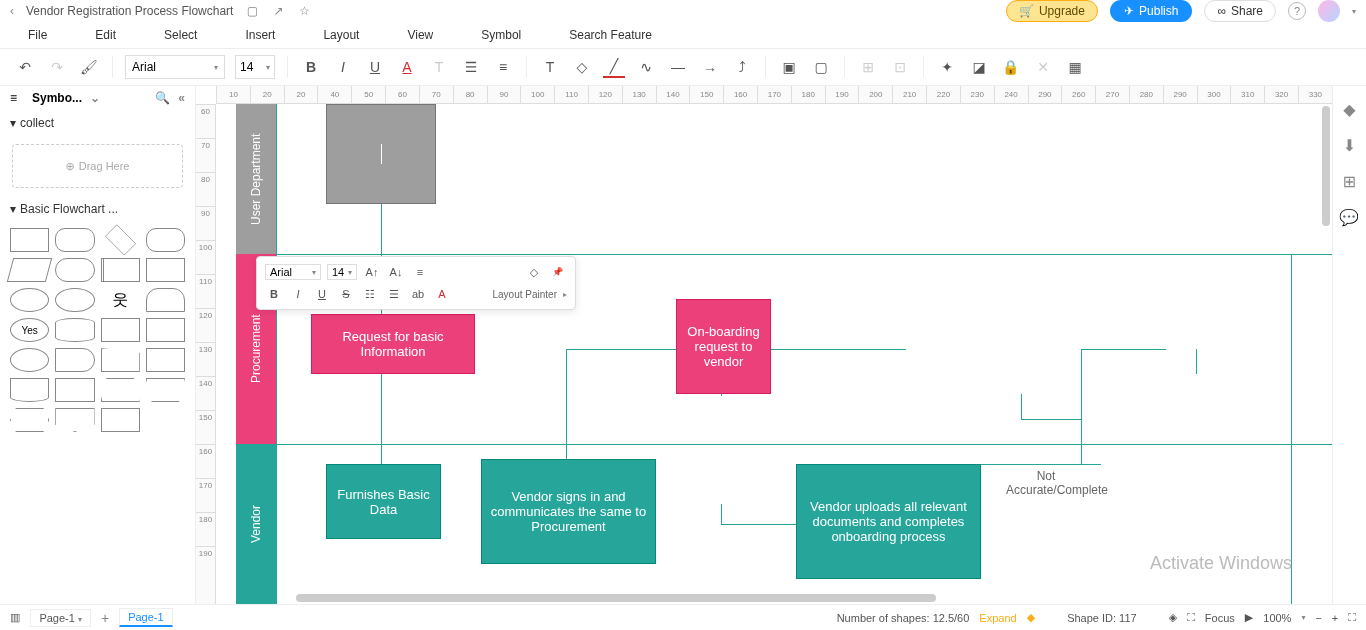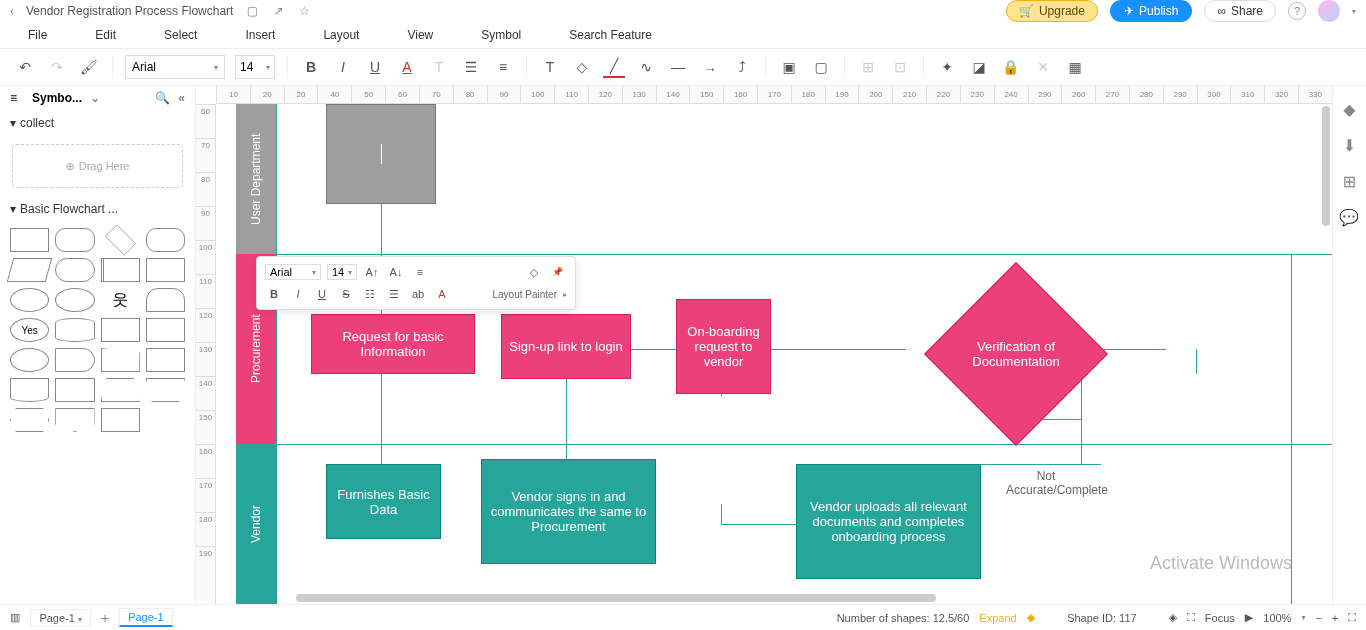--- a/index.html
+++ b/index.html
@@ -323,26 +323,21 @@
     <div class="conn v" style="left:665px;top:360px;height:60px"></div>
     <div class="conn h" style="left:665px;top:360px;width:200px"></div>
     <div class="conn v" style="left:865px;top:245px;height:115px"></div>
     <div class="conn h" style="left:865px;top:245px;width:85px"></div>
     <div class="conn v" style="left:805px;top:290px;height:25px"></div>
     <div class="conn h" style="left:805px;top:315px;width:60px"></div>
     <div class="conn v" style="left:980px;top:245px;height:25px"></div>
     <div class="conn h" style="left:860px;top:360px;width:25px"></div>
 
     <div class="box pink" style="left:95px;top:210px;width:164px;height:60px">Request for basic Information</div>
-    <div class="box pink" style="left:285px;top:210px;width:130px;height:65px">Sign-up link to login</div>
     <div class="box pink" style="left:460px;top:195px;width:95px;height:95px">On-boarding request to vendor</div>
-    <div class="diamond" style="left:735px;top:185px;width:130px;height:130px">
-      <div class="dshape"></div>
-      <div class="dtext">Verification of Documentation</div>
-    </div>
 
     <div class="box teal" style="left:110px;top:360px;width:115px;height:75px">Furnishes Basic Data</div>
     <div class="box teal" style="left:265px;top:355px;width:175px;height:105px">Vendor signs in and communicates the same to Procurement</div>
     <div class="box teal" style="left:580px;top:360px;width:185px;height:115px">Vendor uploads all relevant documents and completes onboarding process</div>
 
     <div class="label-text" style="left:790px;top:365px;width:80px">Not Accurate/Complete</div>
 
     <div class="scroll-h">
         <div class="thumb"></div>
       </div>

